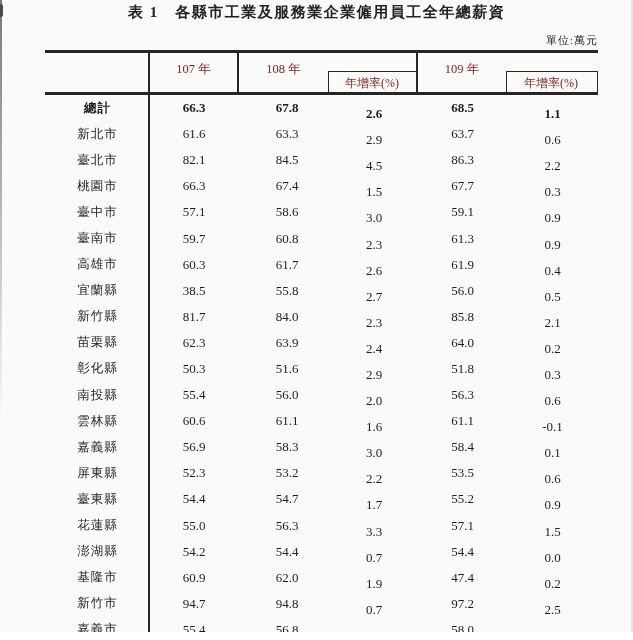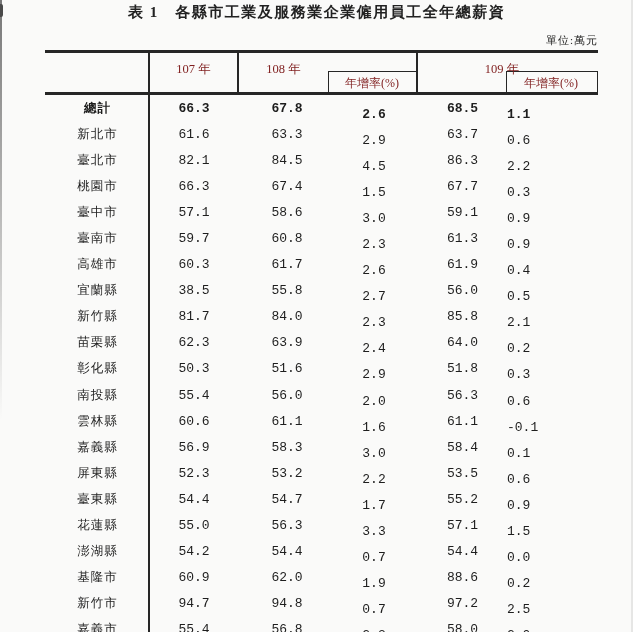--- a/index.html
+++ b/index.html
@@ -27,33 +27,33 @@
   .rate-box {
     position:absolute; border:1.6px solid #262626; border-bottom:none;
     background:transparent;
   }
   .rate-box-1 { left:328px; top:71px; width:88px; height:21px; border-right:none; }
   .rate-box-2 { left:506px; top:71px; width:90px; height:21px; }
   .hcell { position:absolute; text-align:center; font-size:12.5px; color:#7f1d1d; }
   .h107   { left:150px; width:87px; top:61px; }
   .h108   { left:239px; width:89px; top:61px; }
   .hrate1 { left:329px; width:86px; top:75px; font-size:12px; }
-  .h109   { left:418px; width:88px; top:61px;padding-left:40px; }
+  .h109   { left:418px; width:88px; top:61px; }
   .hrate2 { left:507px; width:88px; top:75px; font-size:12px; }
   .tbody { position:absolute; top:95px; left:0; width:633px; }
-  .trow { display:flex; height:26.1px; align-items:center; font-size:13px;font-family:Liberation Mono, monospace; }
+  .trow { display:flex; height:26.1px; align-items:center; font-size:13px; }
   .trow .c-region {
     width:105px; margin-left:45px; text-align:center;
     font-size:12.5px; letter-spacing:1px;
   }
   .trow .c0 { width:88px; text-align:center; }
   .trow .c1 { width:92px; text-align:center; padding-left:6px; box-sizing:border-box; }
   .trow .c2 { width:88px; text-align:center;margin-top:12px; }
   .trow .c3 { width:89px; text-align:center; }
-  .trow .c4 { width:91px; text-align:left;margin-top:12px; }
+  .trow .c4 { width:91px; text-align:center;margin-top:12px; }
   .trow.total { font-weight:bold; }
   
   .edge-left {
     position:absolute; left:0; top:0; width:2px; height:420px;
     background:linear-gradient(#777, rgba(170,170,170,0));
   }
   .edge-mark { position:absolute; left:0; top:4px; width:3px; height:13px; background:#4a4a4a; border-radius:0 2px 2px 0; }
   .edge-right { position:absolute; right:0; top:0; width:2px; height:640px; background:#e6e6e5; }
 </style>
 </head>
@@ -223,21 +223,21 @@
     <div class="c1">54.4</div>
     <div class="c2">0.7</div>
     <div class="c3">54.4</div>
     <div class="c4">0.0</div>
   </div>
         <div class="trow">
     <div class="c-region">基隆市</div>
     <div class="c0">60.9</div>
     <div class="c1">62.0</div>
     <div class="c2">1.9</div>
-    <div class="c3">88.6</div>
+    <div class="c3">47.4</div>
     <div class="c4">0.2</div>
   </div>
         <div class="trow">
     <div class="c-region">新竹市</div>
     <div class="c0">94.7</div>
     <div class="c1">94.8</div>
     <div class="c2">0.7</div>
     <div class="c3">97.2</div>
     <div class="c4">2.5</div>
   </div>

